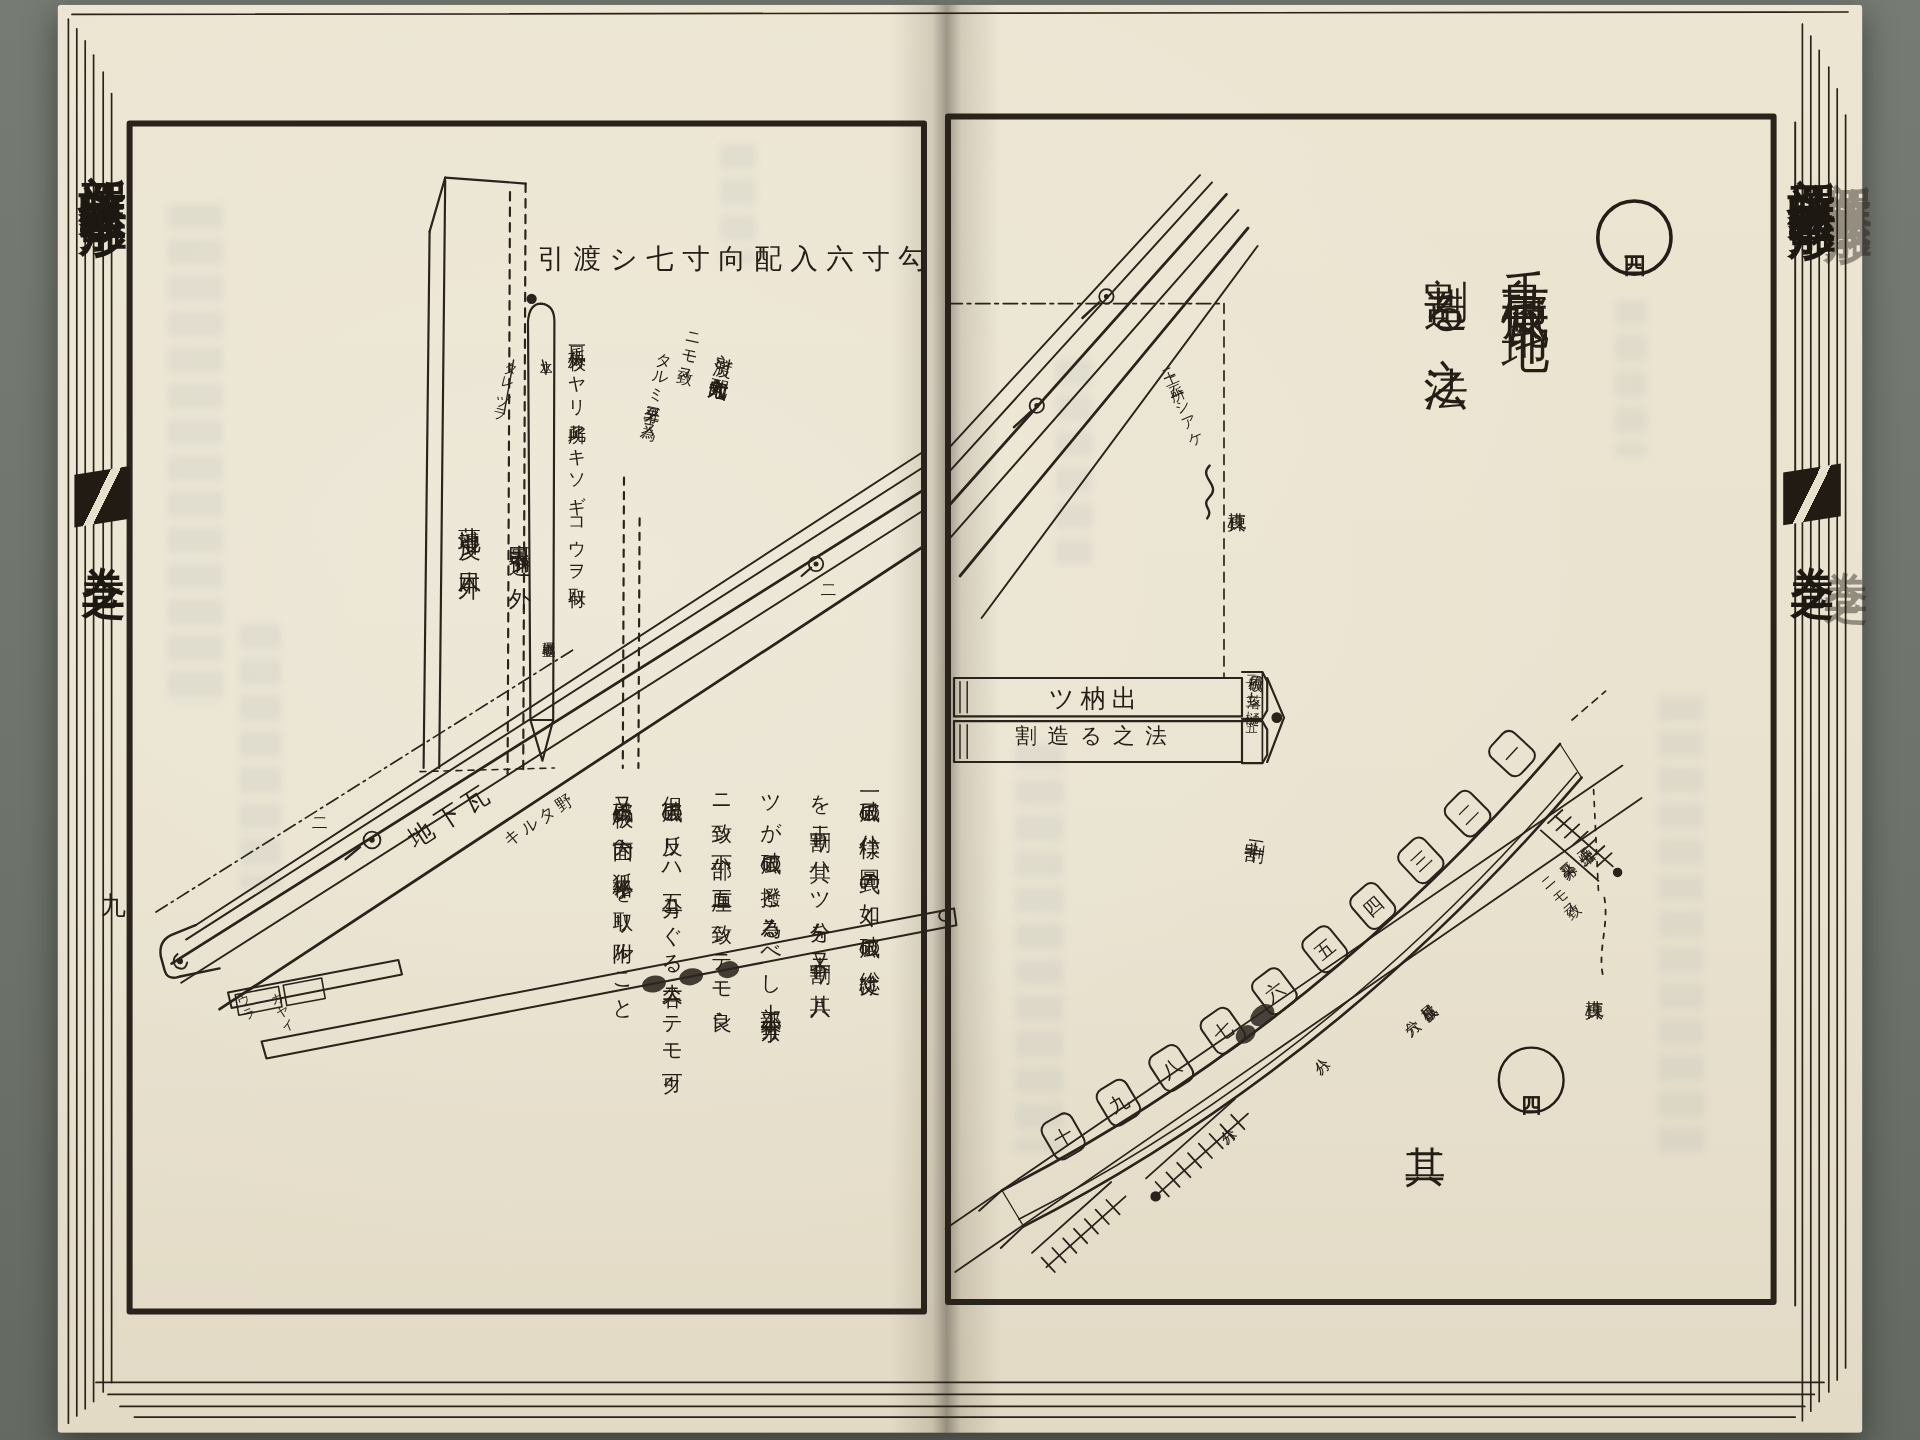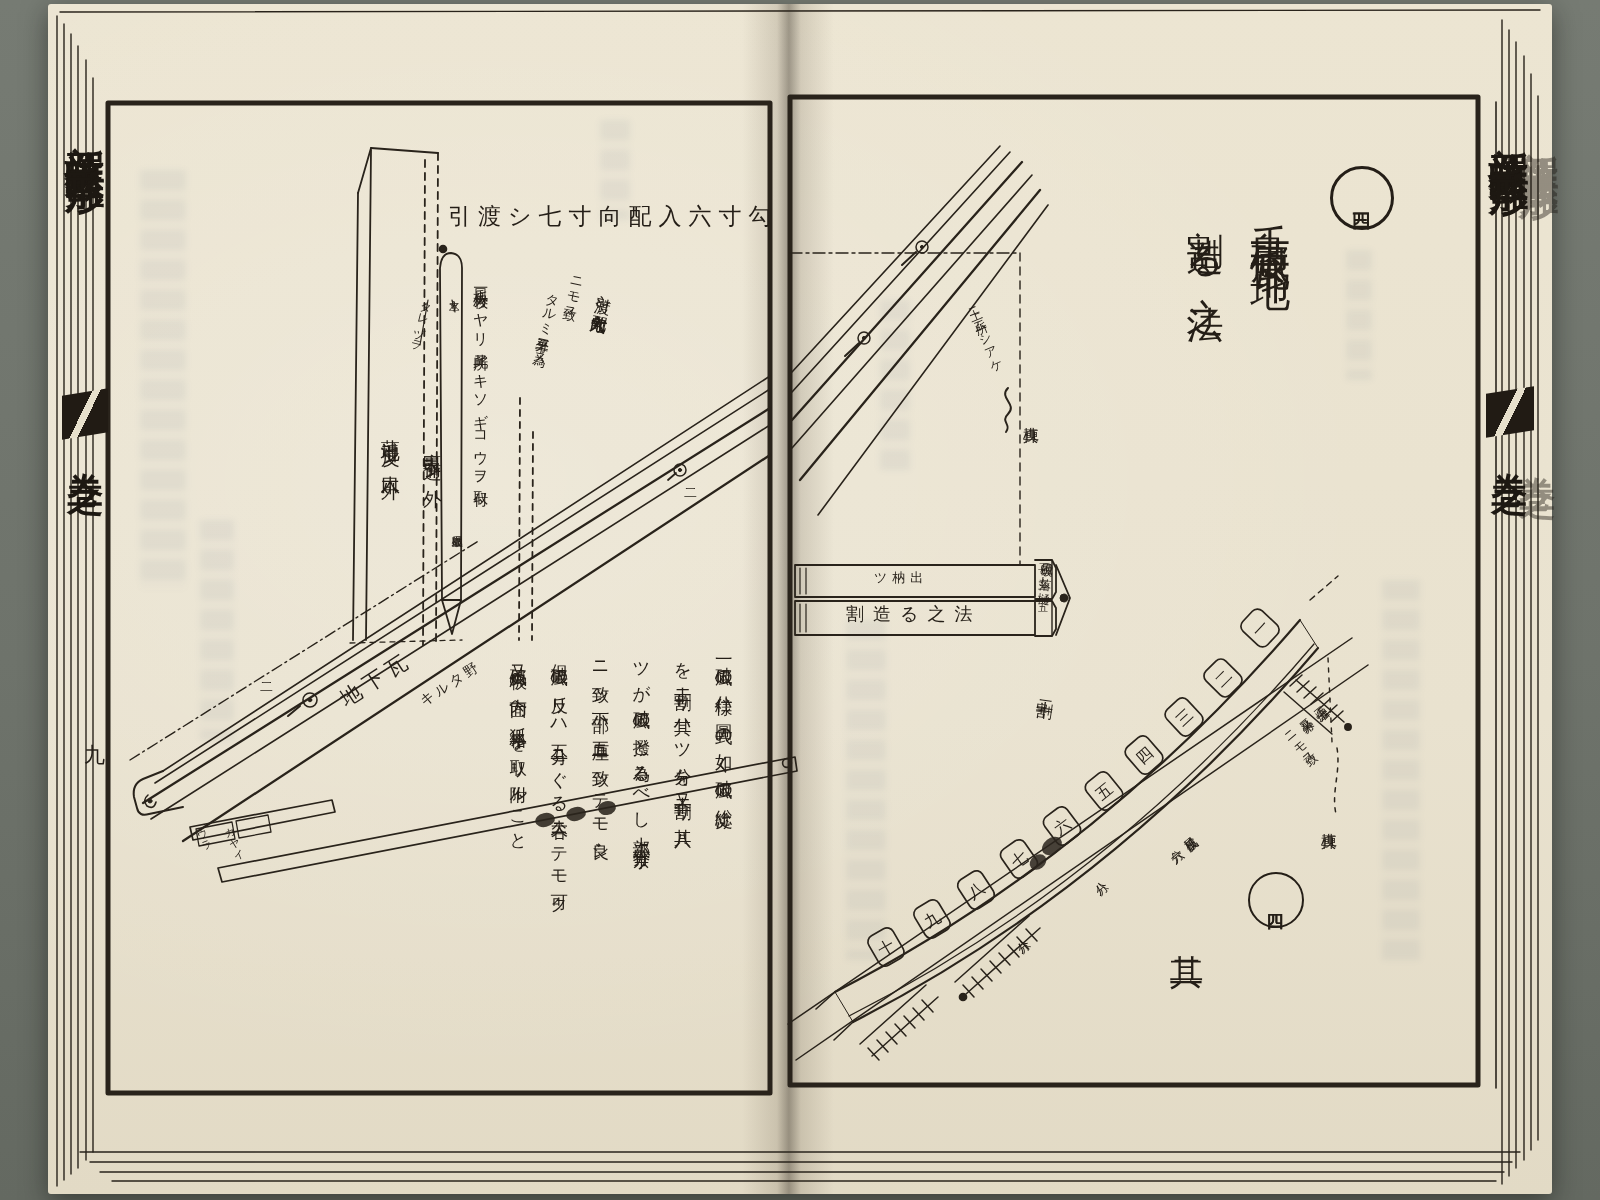--- a/index.html
+++ b/index.html
@@ -280,21 +280,21 @@
     <span class="v" style="font-size:19px;font-weight:700;">四三</span>
   </div>
   <div class="lbl v" style="left:1248px;top:192px;font-size:40px;letter-spacing:8px;">千鳥破風瓦下地</div>
   <div class="lbl v" style="left:1184px;top:202px;font-size:37px;letter-spacing:8px;">割造る之法</div>
 
   <div class="lbl v" style="left:1022px;top:414px;font-size:16px;">棟真</div>
   <div class="lbl v" style="left:1040px;top:554px;font-size:12.5px;transform:rotate(6deg);">破風の落し樋</div>
   <div class="lbl v" style="left:1038px;top:688px;font-size:17px;transform:rotate(8deg);">十二割</div>
   <div class="lbl v" style="left:962px;top:300px;font-size:12.5px;transform:rotate(-23deg);transform-origin:top center;">上ニ二所ムシアケ</div>
 
-  <div class="lbl" style="left:874px;top:571px;font-size:13px;letter-spacing:5px;">ツ枘出</div>
+  <div class="lbl" style="left:874px;top:571px;font-size:21px;letter-spacing:5px;">ツ枘出</div>
   <div class="lbl" style="left:846px;top:604px;font-size:18px;letter-spacing:9px;">割造る之法</div>
   <div class="lbl" style="left:1038px;top:561px;font-size:10px;">二</div>
   <div class="lbl" style="left:1038px;top:580px;font-size:10px;">三</div>
   <div class="lbl" style="left:1038px;top:602px;font-size:10px;">五</div>
 
   <div class="lbl v" style="left:1262px;top:696px;font-size:12.5px;line-height:1.5;transform:rotate(-40deg);transform-origin:top right;">
     <div>上二分増</div>
     <div>又二分半</div>
     <div>ニモ致ス</div>
   </div>

